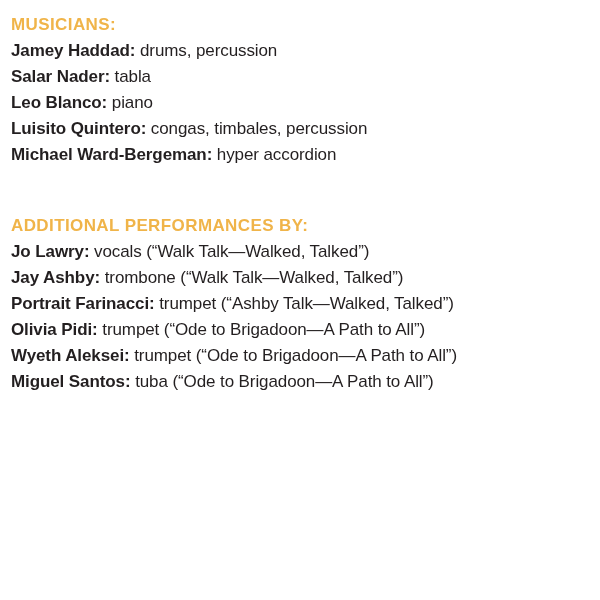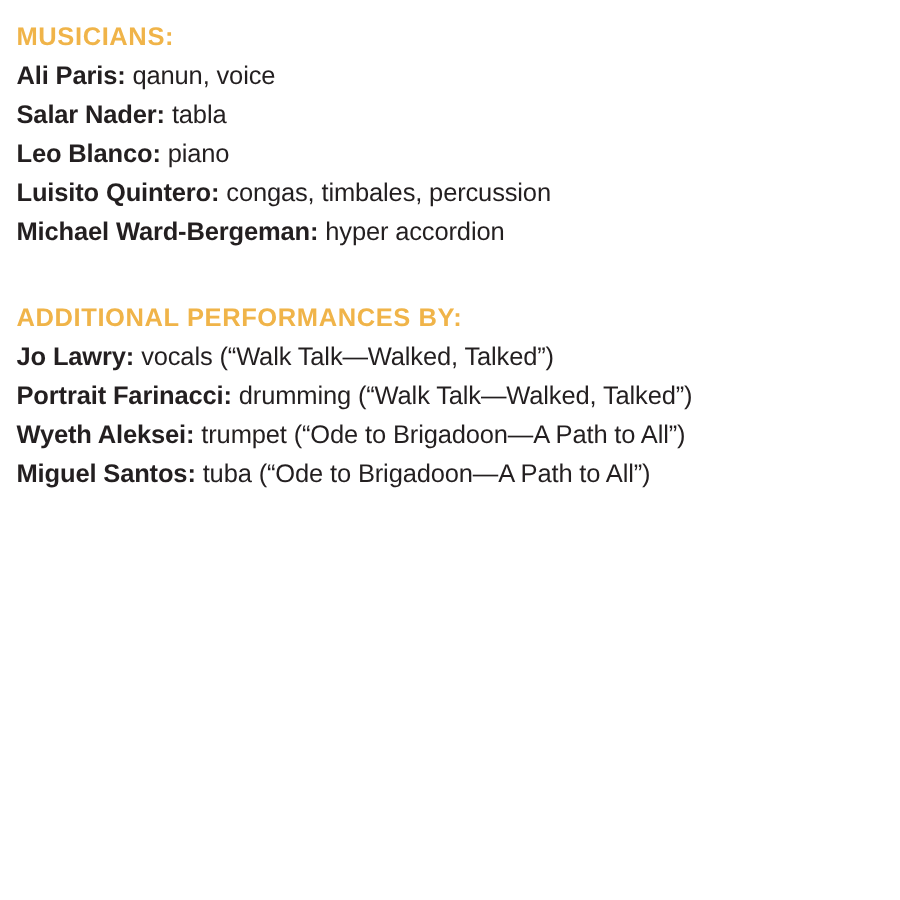--- a/index.html
+++ b/index.html
@@ -11,21 +11,21 @@
     width: 600px;
     height: 600px;
     box-sizing: border-box;
     padding: 12px 0 16px 11px;
     overflow: hidden;
     background: #ffffff;
     font-family: "Liberation Sans", sans-serif;
     color: #231f20;
   }
   .section { display: block; }
-  .section + .section { margin-top: 31px; }
+  .section + .section { margin-top: 45px; }
   .heading {
     font-size: 17px;
     line-height: 26px;
     font-weight: 700;
     letter-spacing: 0.4px;
     color: #f0b449;
     white-space: nowrap;
   }
   .entry {
     font-size: 17px;
@@ -37,29 +37,31 @@
   .entry-detail { font-weight: 400; }
 </style>
 </head>
 <body>
 
 <div class="page">
 
   <div class="section">
     <div class="heading">MUSICIANS:</div>
 
-    <div class="entry"><span class="entry-name">Ali Paris:</span> <span class="entry-detail">qanun, voice</span></div>
+    <div class="entry"><span class="entry-name">Jamey Haddad:</span> <span class="entry-detail">drums, percussion</span></div>
     <div class="entry"><span class="entry-name">Salar Nader:</span> <span class="entry-detail">tabla</span></div>
     <div class="entry"><span class="entry-name">Leo Blanco:</span> <span class="entry-detail">piano</span></div>
     <div class="entry"><span class="entry-name">Luisito Quintero:</span> <span class="entry-detail">congas, timbales, percussion</span></div>
     <div class="entry"><span class="entry-name">Michael Ward-Bergeman:</span> <span class="entry-detail">hyper accordion</span></div>
   </div>
 
   <div class="section">
     <div class="heading">ADDITIONAL PERFORMANCES BY:</div>
 
     <div class="entry"><span class="entry-name">Jo Lawry:</span> <span class="entry-detail">vocals (“Walk Talk—Walked, Talked”)</span></div>
-    <div class="entry"><span class="entry-name">Portrait Farinacci:</span> <span class="entry-detail">drumming (“Walk Talk—Walked, Talked”)</span></div>
+    <div class="entry"><span class="entry-name">Jay Ashby:</span> <span class="entry-detail">trombone (“Walk Talk—Walked, Talked”)</span></div>
+    <div class="entry"><span class="entry-name">Portrait Farinacci:</span> <span class="entry-detail">trumpet (“Ashby Talk—Walked, Talked”)</span></div>
+    <div class="entry"><span class="entry-name">Olivia Pidi:</span> <span class="entry-detail">trumpet (“Ode to Brigadoon—A Path to All”)</span></div>
     <div class="entry"><span class="entry-name">Wyeth Aleksei:</span> <span class="entry-detail">trumpet (“Ode to Brigadoon—A Path to All”)</span></div>
     <div class="entry"><span class="entry-name">Miguel Santos:</span> <span class="entry-detail">tuba (“Ode to Brigadoon—A Path to All”)</span></div>
   </div>
 
 </div>
 
 </body></html>

